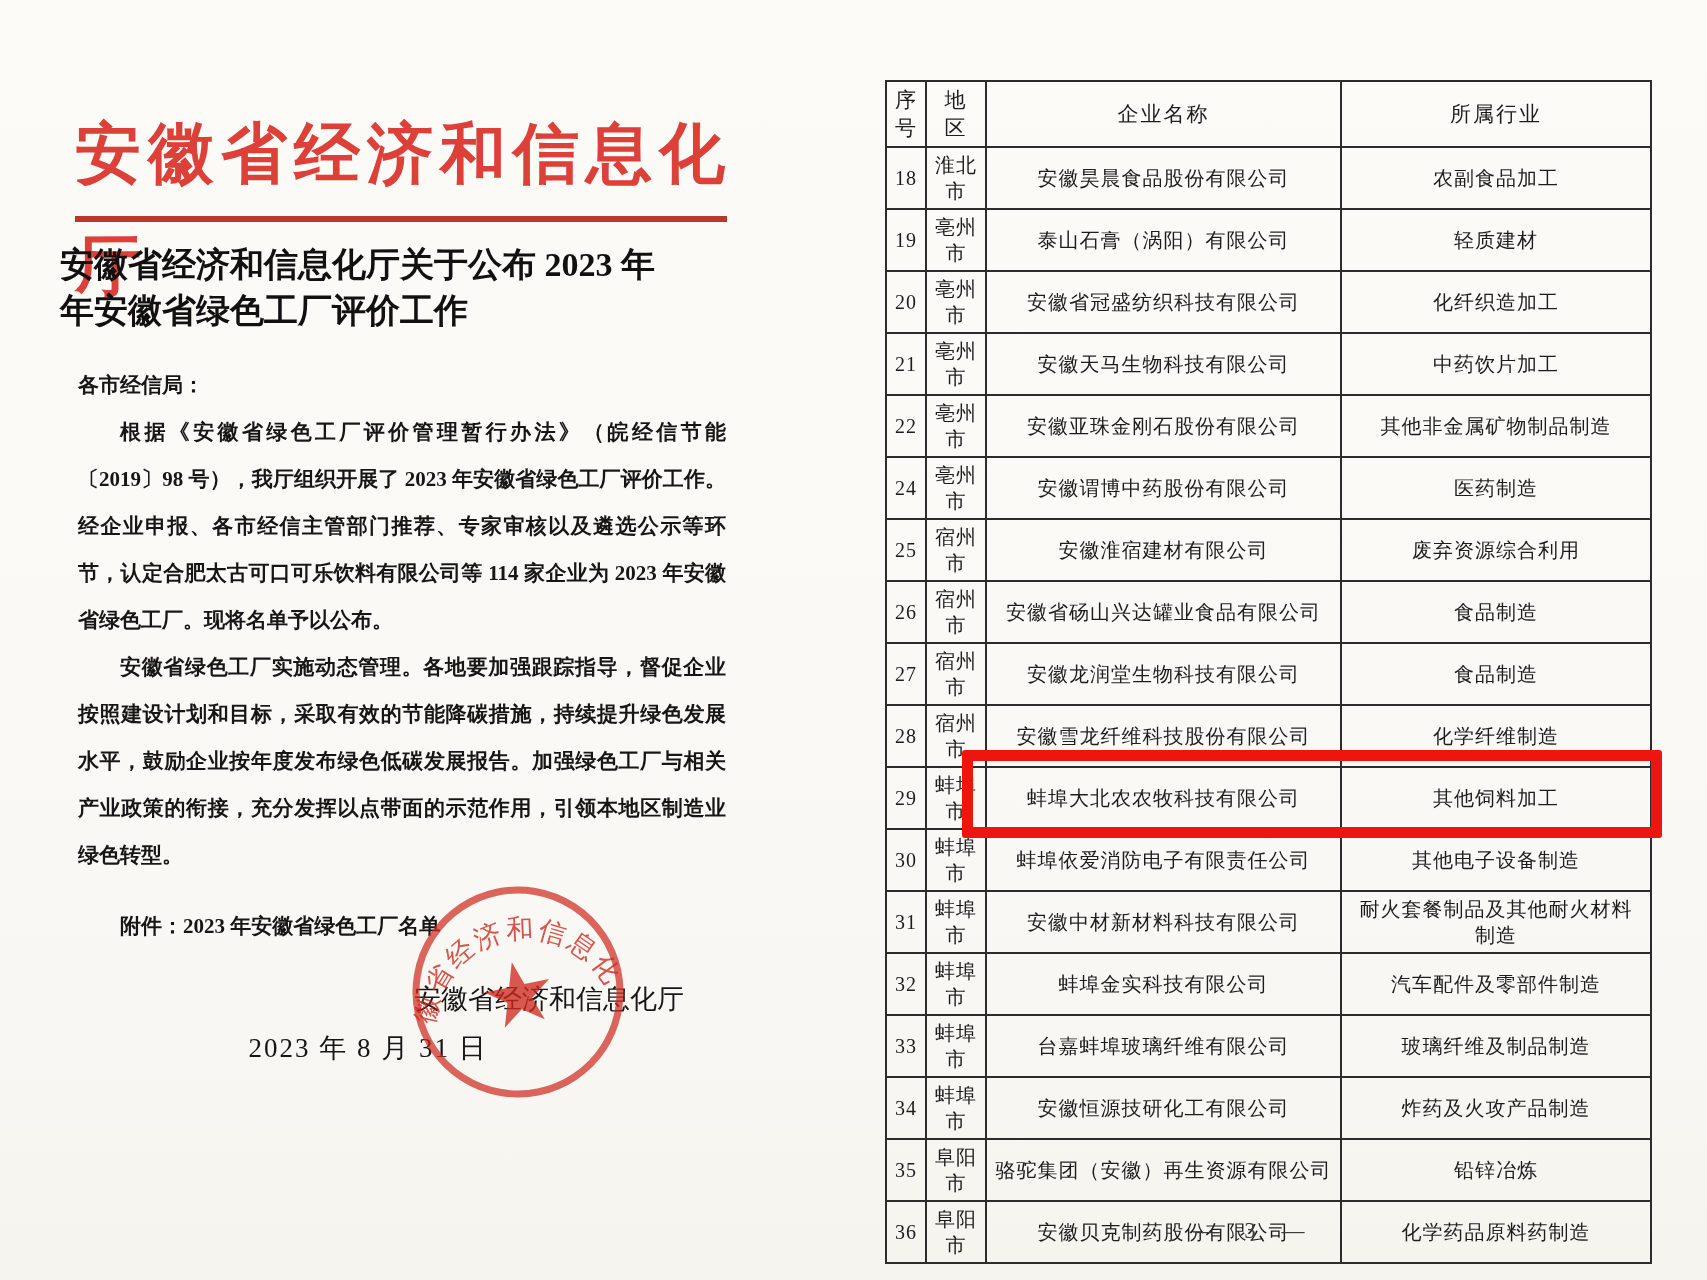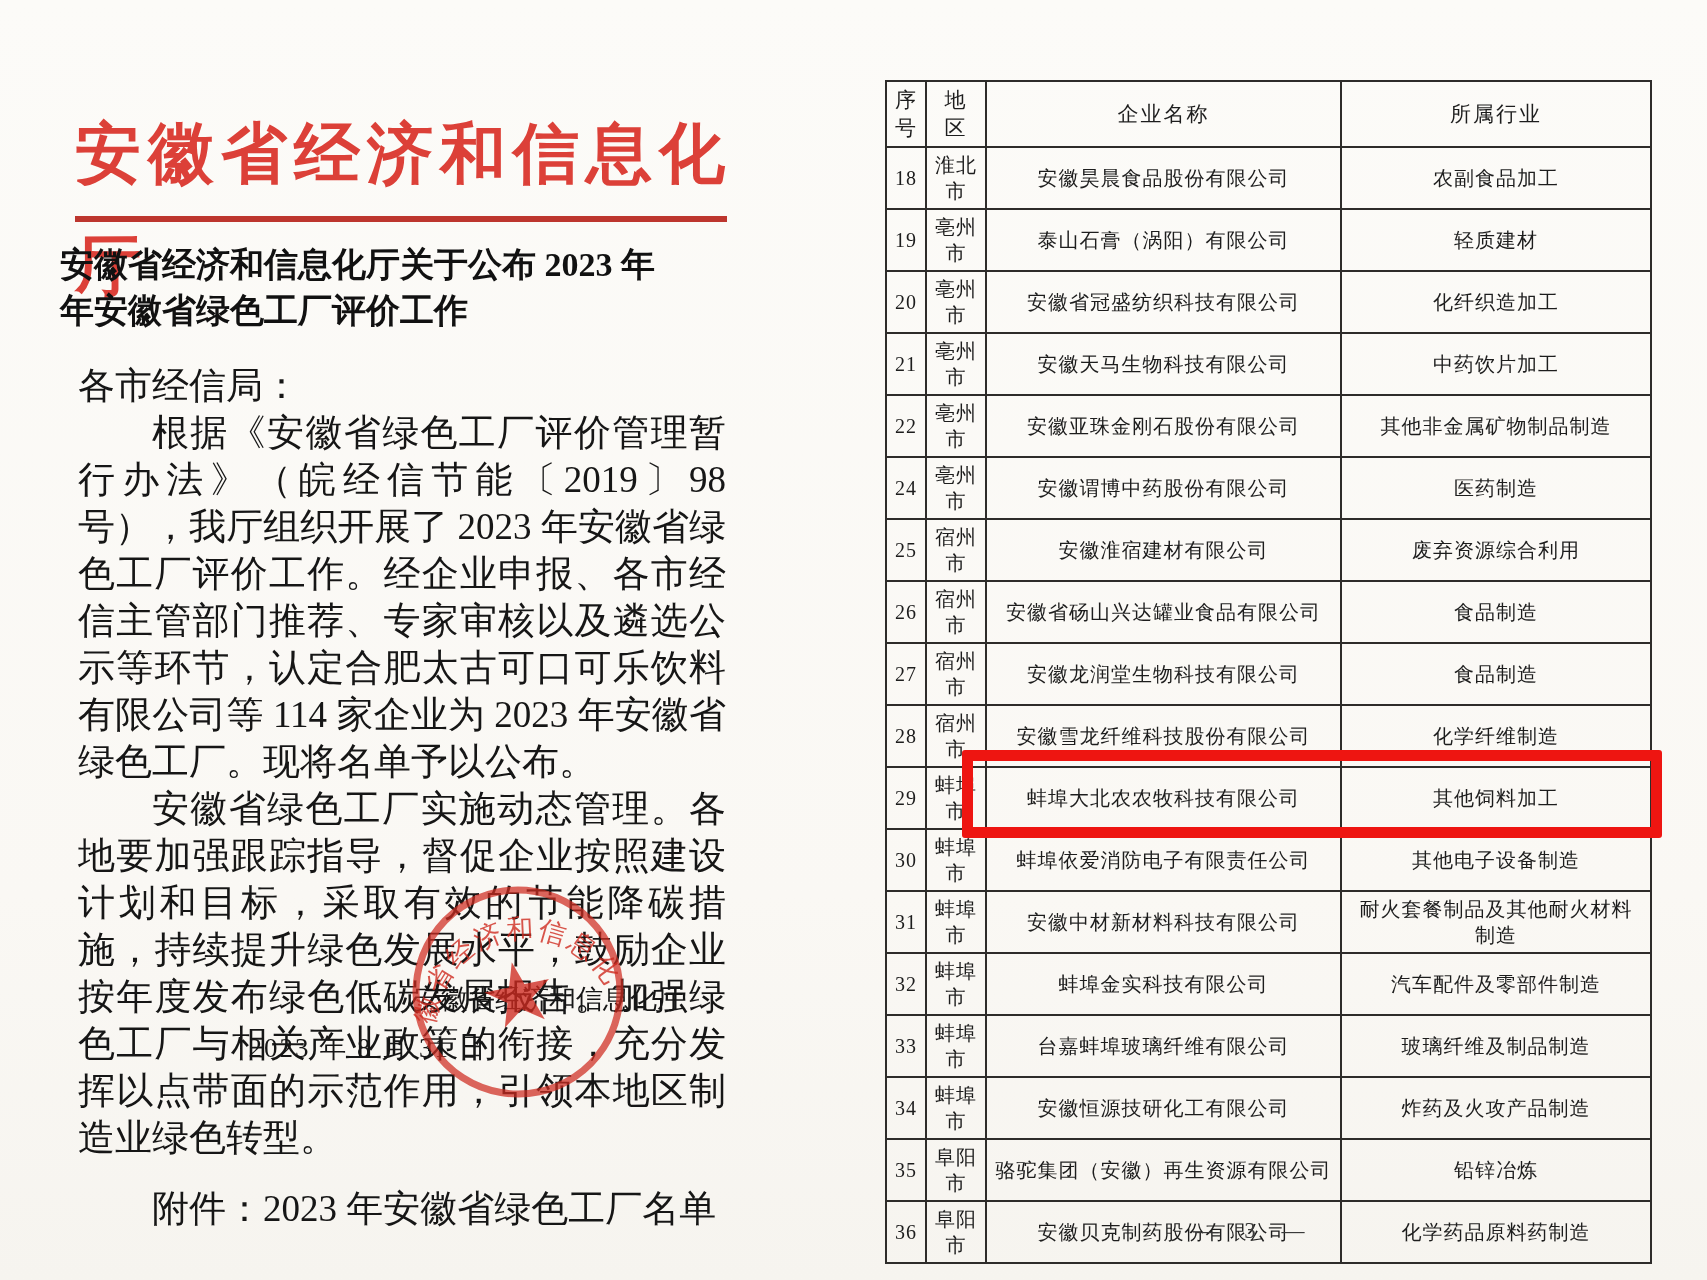--- a/index.html
+++ b/index.html
@@ -19,21 +19,21 @@
     text-align:justify;text-align-last:justify;
     letter-spacing:0;
   }
   .red-rule{position:absolute;left:75px;top:216px;width:652px;height:6px;}
   .doc-title{
     position:absolute;left:60px;top:242px;width:680px;
     text-align:left;font-size:34px;font-weight:bold;line-height:46px;color:#111;
   }
   .doc-body{
     position:absolute;left:78px;top:362px;width:648px;
-    font-size:37px;line-height:47px;text-align:justify;color:#161616;
+    font-size:21px;line-height:47px;text-align:justify;color:#161616;font-weight:bold;
   }
   .doc-body p{margin:0;}
   .doc-body p.para{text-indent:2em;}
   .doc-body p.attachment{text-indent:2em;margin-top:24px;}
   .sign-block{
     position:absolute;left:78px;top:975px;width:648px;
     font-size:27px;line-height:49px;color:#161616;
   }
   .sign-block .signer{text-align:right;padding-right:42px;}
   .sign-block .sign-date{text-align:center;padding-right:68px;letter-spacing:2px;}

